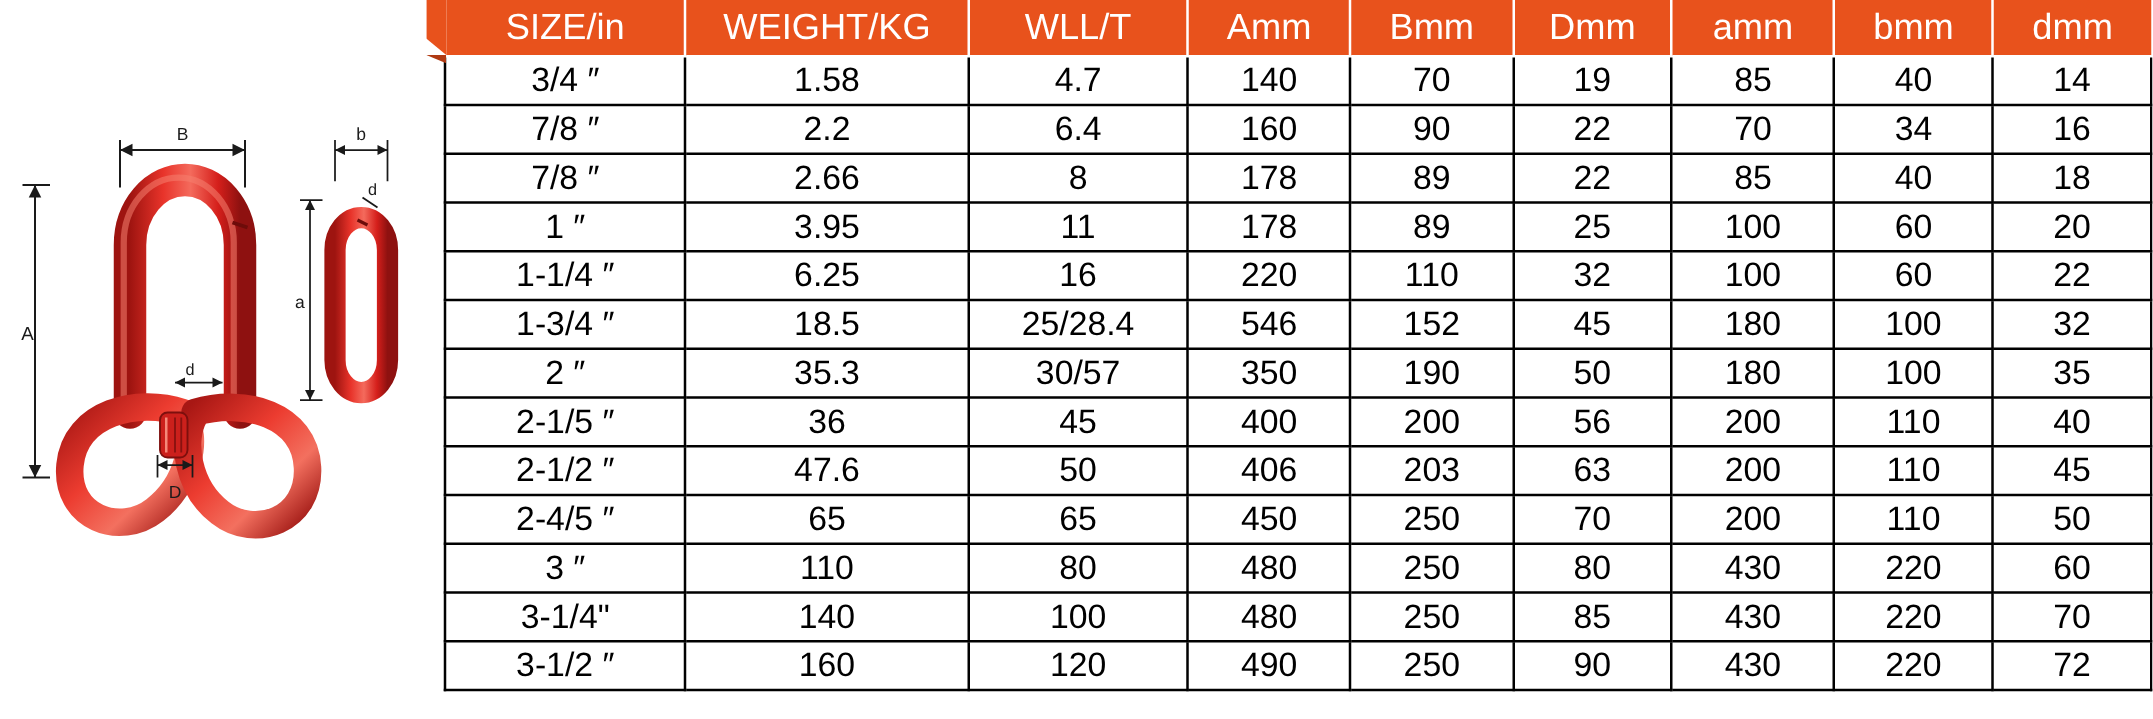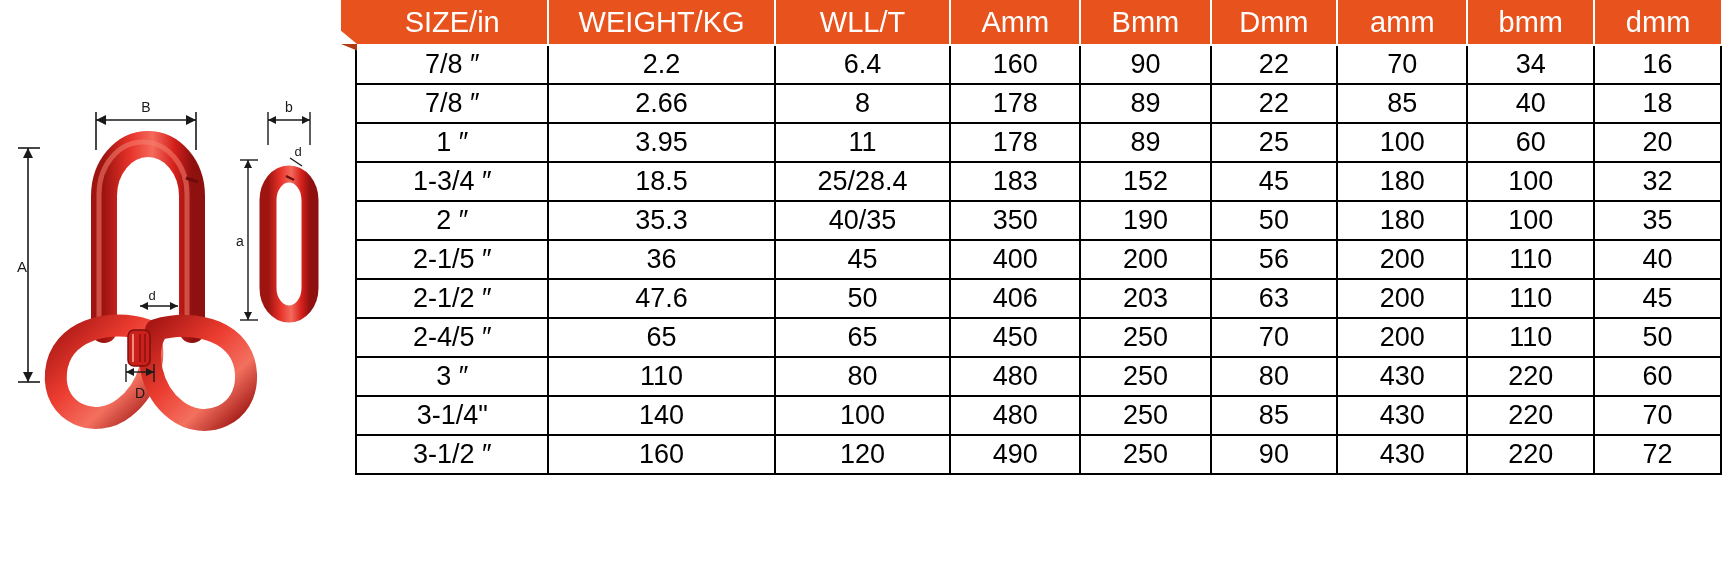--- a/index.html
+++ b/index.html
@@ -234,20 +234,31 @@
             <th>Amm</th>
             <th>Bmm</th>
             <th>Dmm</th>
             <th>amm</th>
             <th>bmm</th>
             <th>dmm</th>
           </tr>
       </thead>
       <tbody>
           <tr>
+            <td>3/4 ″</td>
+            <td>1.58</td>
+            <td>4.7</td>
+            <td>140</td>
+            <td>70</td>
+            <td>19</td>
+            <td>85</td>
+            <td>40</td>
+            <td>14</td>
+          </tr>
+          <tr>
             <td>7/8 ″</td>
             <td>2.2</td>
             <td>6.4</td>
             <td>160</td>
             <td>90</td>
             <td>22</td>
             <td>70</td>
             <td>34</td>
             <td>16</td>
           </tr>
@@ -267,34 +278,45 @@
             <td>3.95</td>
             <td>11</td>
             <td>178</td>
             <td>89</td>
             <td>25</td>
             <td>100</td>
             <td>60</td>
             <td>20</td>
           </tr>
           <tr>
+            <td>1-1/4 ″</td>
+            <td>6.25</td>
+            <td>16</td>
+            <td>220</td>
+            <td>110</td>
+            <td>32</td>
+            <td>100</td>
+            <td>60</td>
+            <td>22</td>
+          </tr>
+          <tr>
             <td>1-3/4 ″</td>
             <td>18.5</td>
             <td>25/28.4</td>
-            <td>183</td>
+            <td>546</td>
             <td>152</td>
             <td>45</td>
             <td>180</td>
             <td>100</td>
             <td>32</td>
           </tr>
           <tr>
             <td>2 ″</td>
             <td>35.3</td>
-            <td>40/35</td>
+            <td>30/57</td>
             <td>350</td>
             <td>190</td>
             <td>50</td>
             <td>180</td>
             <td>100</td>
             <td>35</td>
           </tr>
           <tr>
             <td>2-1/5 ″</td>
             <td>36</td>

